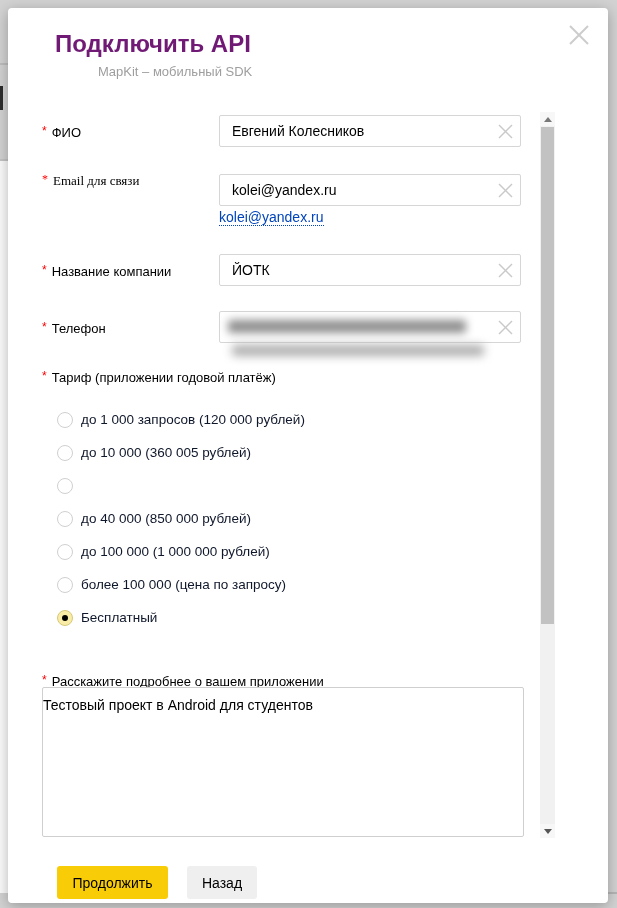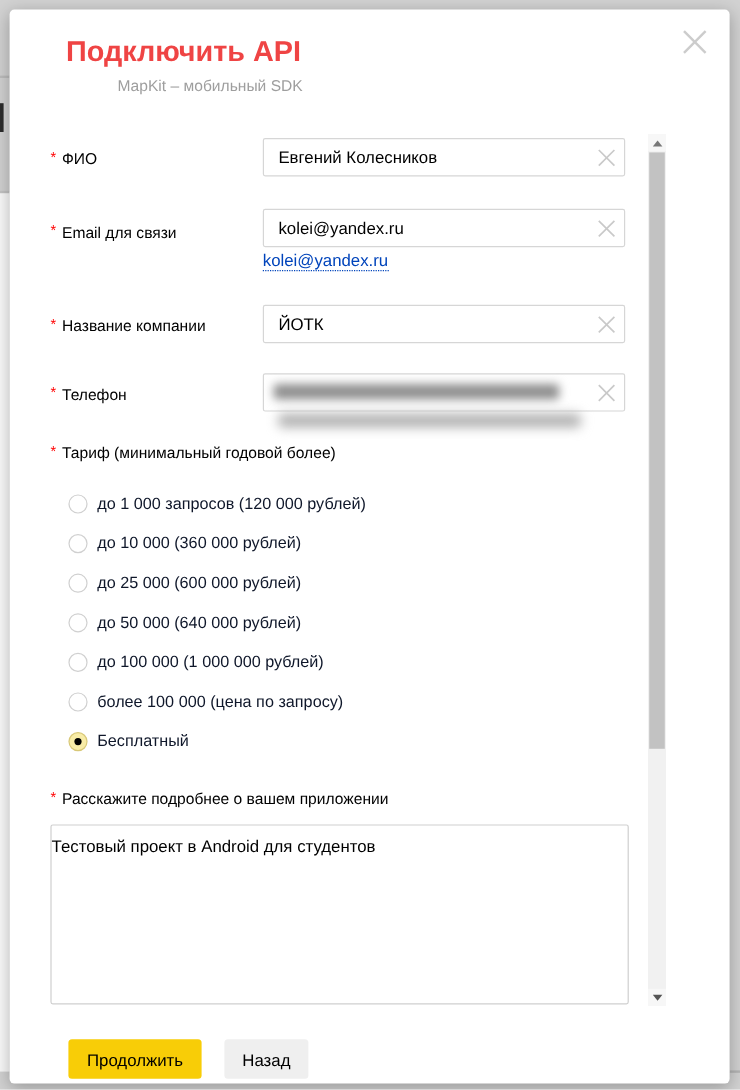--- a/index.html
+++ b/index.html
@@ -17,21 +17,21 @@
   .left-black-frag { left:0; top:86px; width:3px; height:24px; background:#2c2c2c; }
   .right-line { left:608px; top:892px; width:9px; height:2px; background:#b5b5b5; }
 
   .modal {
     position:absolute; left:8px; top:8px; width:600px; height:895px;
     background:#ffffff; border-radius:4px;
     box-shadow:0 3px 14px rgba(0,0,0,.28);
   }
   .modal-title {
     position:absolute; left:47px; top:22px;
-    font-size:24px; font-weight:bold; color:#ef4444;
+    font-size:24px; font-weight:bold; color:#701a75;
   }
   .modal-subtitle {
     position:absolute; left:47px; top:56px;
     font-size:13px; color:#9e9e9e;margin-left:43px;
   }
   .close-btn {
     position:absolute; left:556px; top:12px; width:30px; height:30px;
     cursor:pointer; display:flex; align-items:center; justify-content:center;
   }
   .close-btn svg { display:block; }
@@ -141,21 +141,21 @@
     <span class="req">*</span><span>ФИО</span>
   </div>
   <input class="text-input" style="top: 107px;" value="Евгений Колесников">
   <div class="clear-x" style="left:490px; top:116px;">
     <svg width="15" height="15" viewBox="0 0 15 15">
       <line x1="1" y1="1" x2="14" y2="14" stroke="#c9c9c9" stroke-width="1.4"></line>
       <line x1="14" y1="1" x2="1" y2="14" stroke="#c9c9c9" stroke-width="1.4"></line>
     </svg>
   </div>
 
-  <div class="field-label" style="top:177px;">
+  <div class="field-label" style="top:164px;font-family:Liberation Serif, serif;">
     <span class="req">*</span><span>Email для связи</span>
   </div>
   <input class="text-input" style="top: 166px;" value="kolei@yandex.ru">
   <div class="clear-x" style="left:490px; top:175px;">
     <svg width="15" height="15" viewBox="0 0 15 15">
       <line x1="1" y1="1" x2="14" y2="14" stroke="#c9c9c9" stroke-width="1.4"></line>
       <line x1="14" y1="1" x2="1" y2="14" stroke="#c9c9c9" stroke-width="1.4"></line>
     </svg>
   </div>
   <a class="email-link">kolei@yandex.ru</a>
@@ -178,55 +178,54 @@
   <div class="blur-in"></div>
   <div class="blur-below"></div>
   <div class="clear-x" style="left:490px; top:312px;">
     <svg width="15" height="15" viewBox="0 0 15 15">
       <line x1="1" y1="1" x2="14" y2="14" stroke="#c9c9c9" stroke-width="1.4"></line>
       <line x1="14" y1="1" x2="1" y2="14" stroke="#c9c9c9" stroke-width="1.4"></line>
     </svg>
   </div>
 
   <div class="field-label" style="top:361px;">
-    <span class="req">*</span><span>Тариф (минимальный годовой более)</span>
+    <span class="req">*</span><span>Тариф (приложении годовой платёж)</span>
   </div>
 
   <div class="radios">
     <div class="radio-row">
       <span class="radio"></span>
       <span class="radio-label">до 1 000 запросов (120 000 рублей)</span>
     </div>
     <div class="radio-row">
       <span class="radio"></span>
-      <span class="radio-label">до 10 000 (360 000 рублей)</span>
-    </div>
-    <div class="radio-row">
-      <span class="radio"></span>
-      <span class="radio-label">до 25 000 (600 000 рублей)</span>
-    </div>
-    <div class="radio-row">
-      <span class="radio"></span>
-      <span class="radio-label">до 50 000 (640 000 рублей)</span>
+      <span class="radio-label">до 10 000 (360 005 рублей)</span>
+    </div>
+    <div class="radio-row">
+      <span class="radio"></span>
+    </div>
+    <div class="radio-row">
+      <span class="radio"></span>
+      <span class="radio-label">до 40 000 (850 000 рублей)</span>
     </div>
     <div class="radio-row">
       <span class="radio"></span>
       <span class="radio-label">до 100 000 (1 000 000 рублей)</span>
     </div>
     <div class="radio-row">
       <span class="radio"></span>
       <span class="radio-label">более 100 000 (цена по запросу)</span>
     </div>
     <div class="radio-row">
       <span class="radio selected"></span>
       <span class="radio-label">Бесплатный</span>
     </div>
   </div>
 
-  <div class="field-label" style="top:649px;">
+  <div class="field-label" style="top:665px;">
     <span class="req">*</span><span>Расскажите подробнее о вашем приложении</span>
   </div>
   <textarea class="textarea" style="">Тестовый проект в Android для студентов</textarea>
 
   <button class="btn btn-continue">Продолжить</button>
   <button class="btn btn-back">Назад</button>
 
   <div class="scrollbar">
     <div class="sb-btn sb-up">
         <div class="tri-up"></div>

